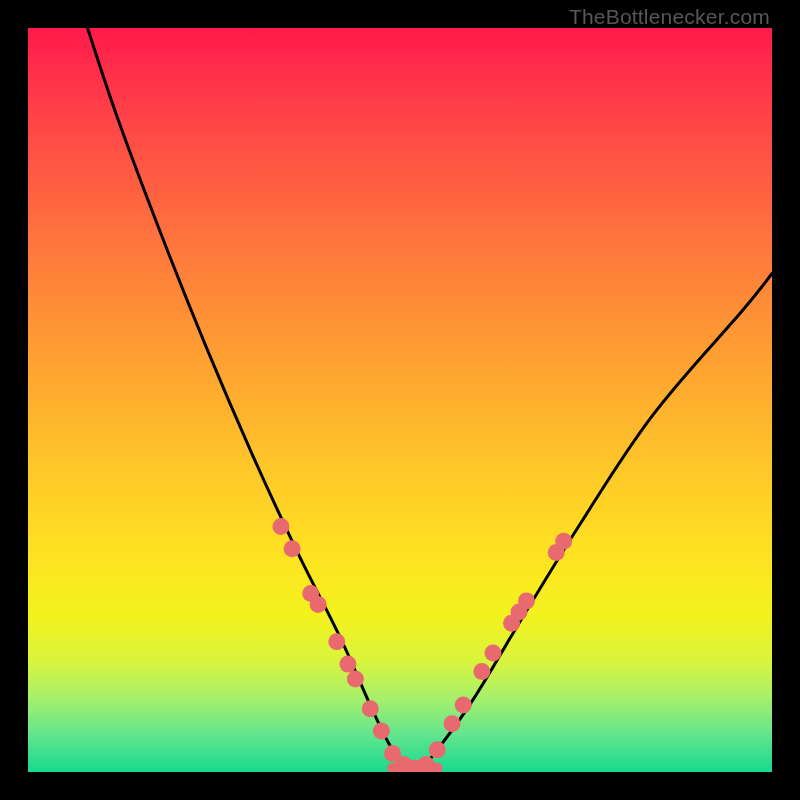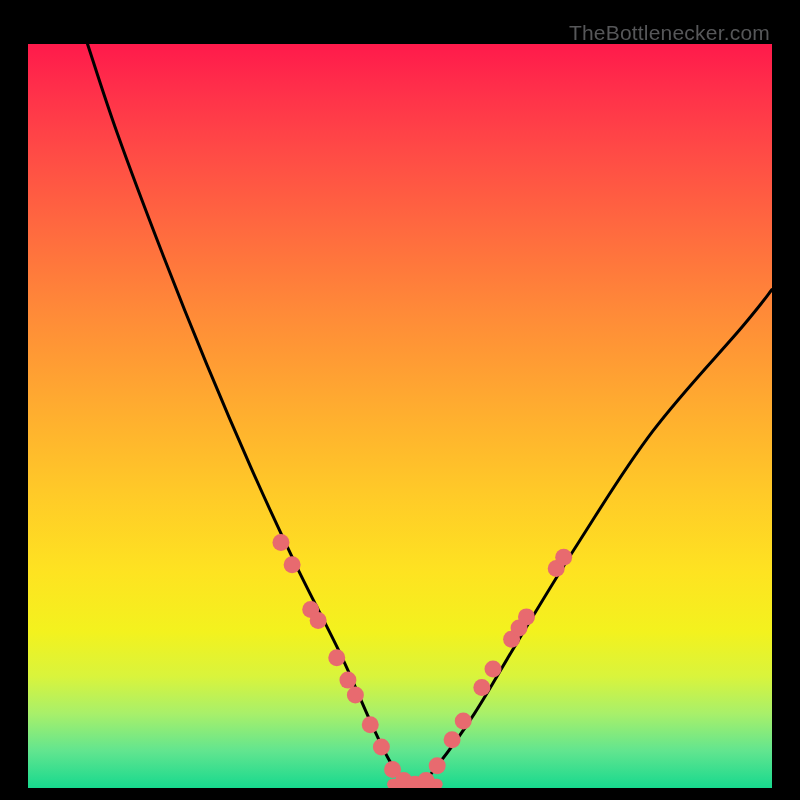--- a/index.html
+++ b/index.html
@@ -6,21 +6,21 @@
     margin: 0;
     padding: 0;
     width: 800px;
     height: 800px;
     overflow: hidden;
     background: #000;
     font-family: Arial, Helvetica, sans-serif;
   }
   .frame {
     position: absolute;
-    top: 16px;
+    top: 0;
     left: 0;
     width: 800px;
     height: 772px;
     background: #000;
   }
   .plot {
     position: absolute;
     top: 28px;
     left: 28px;
     width: 744px;

